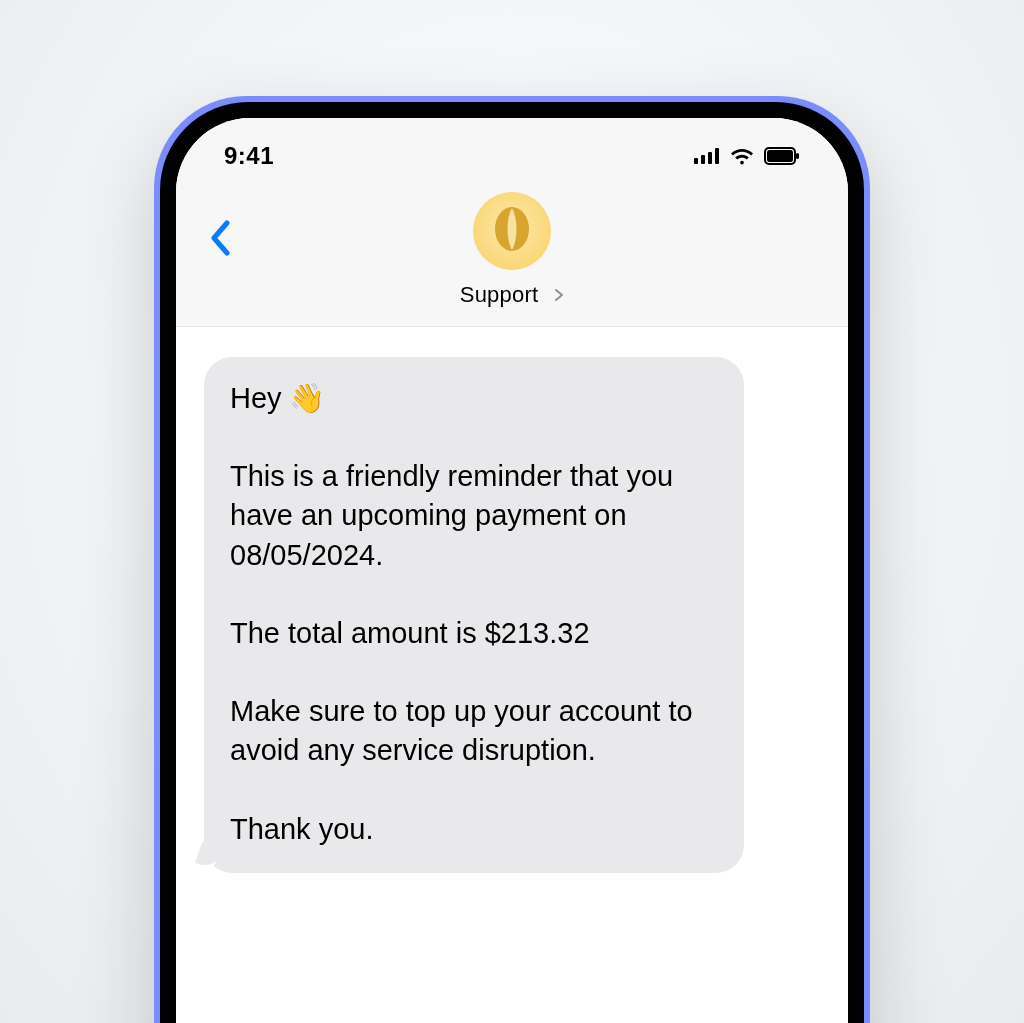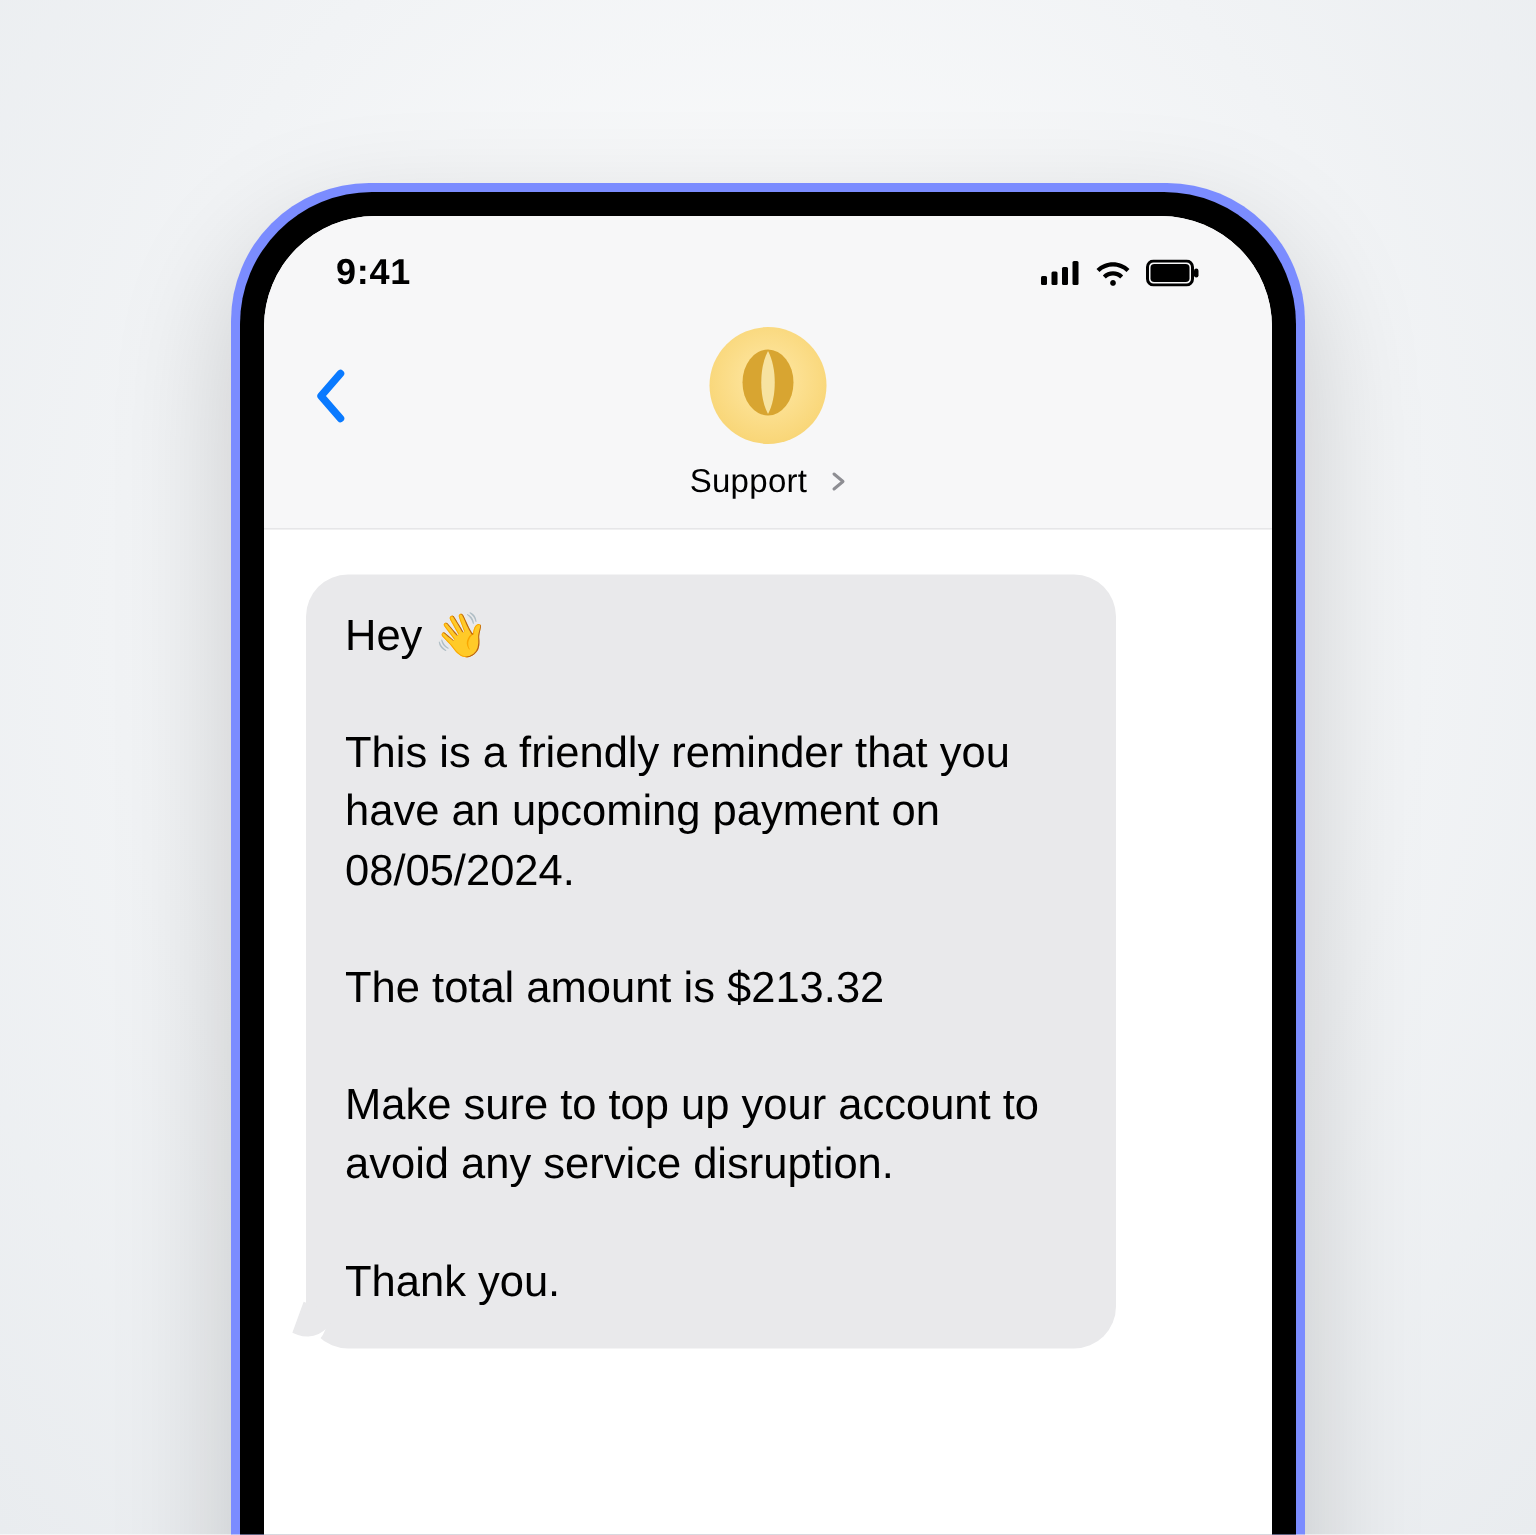--- a/index.html
+++ b/index.html
@@ -10,21 +10,20 @@
     display: flex;
     align-items: flex-start;
     justify-content: center;
     overflow: hidden;
   }
   .stage {
     position: relative;
     width: 1024px;
     height: 762px;
     border-radius: 28px;
-    margin-top: 26px;
   }
   .phone {
     position: absolute;
     left: 50%;
     transform: translateX(-50%);
     top: 96px;
     width: 716px;
     height: 1400px;
     border-radius: 92px;
     background: #7b8cff;

